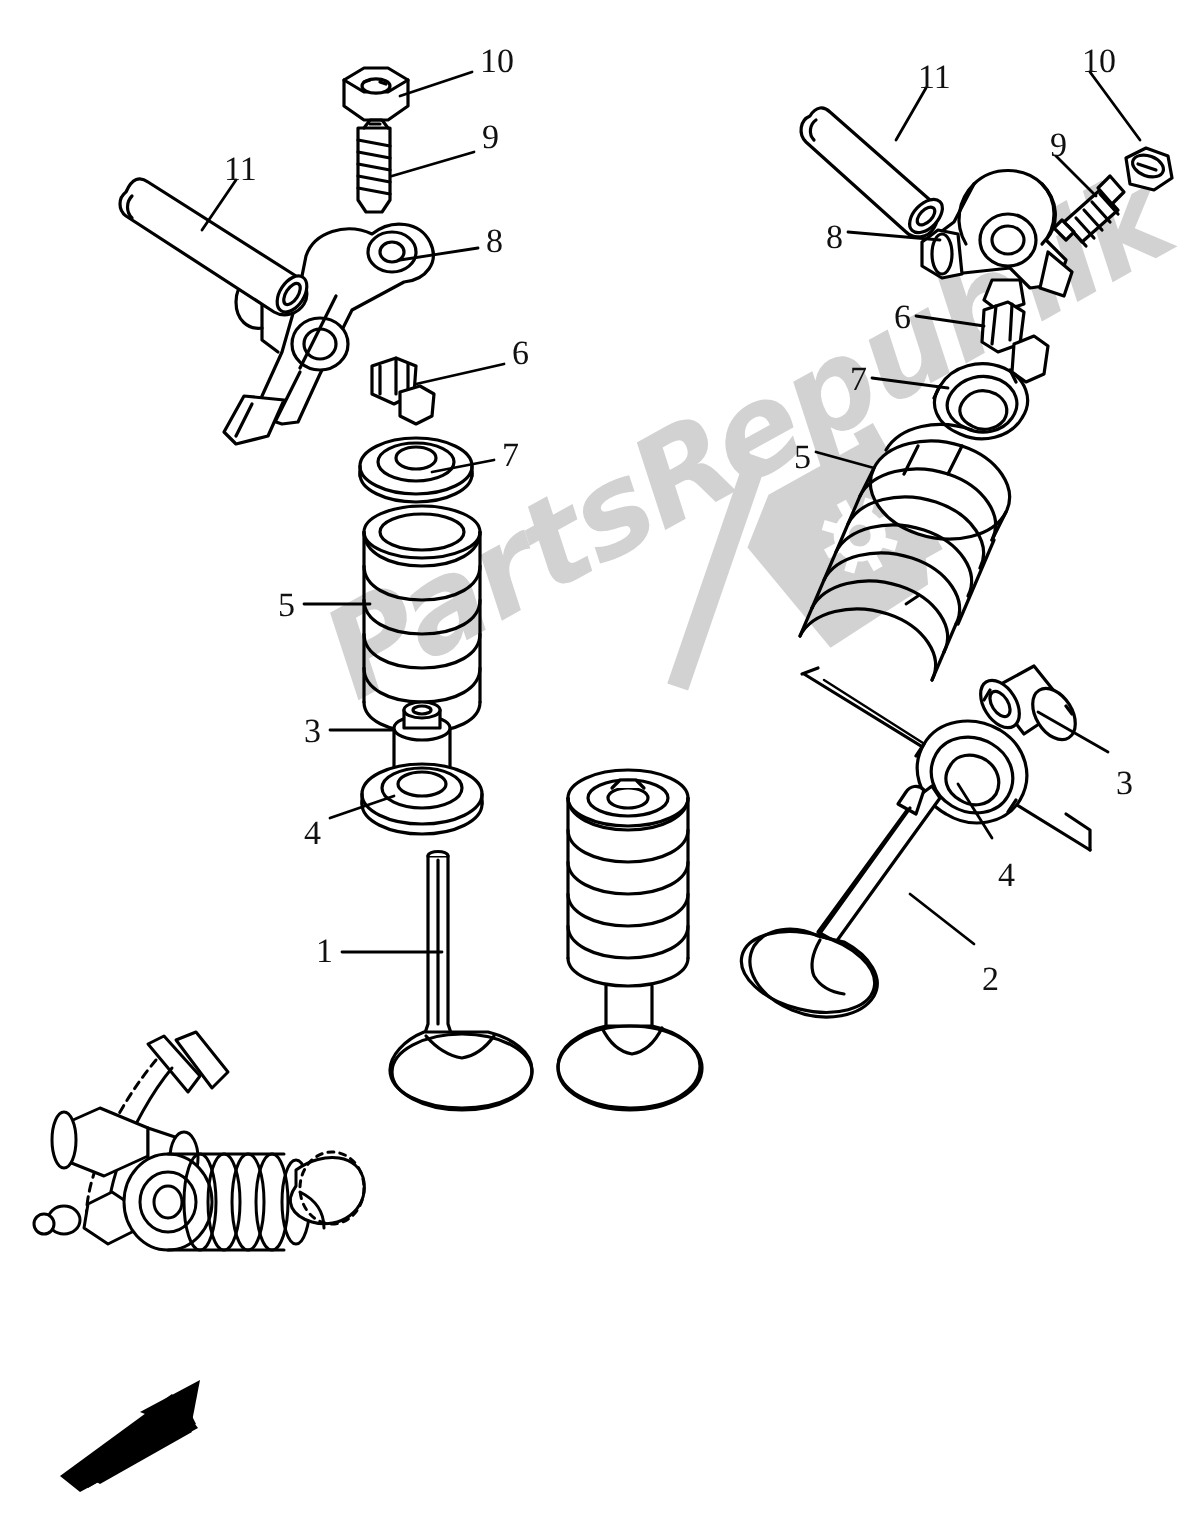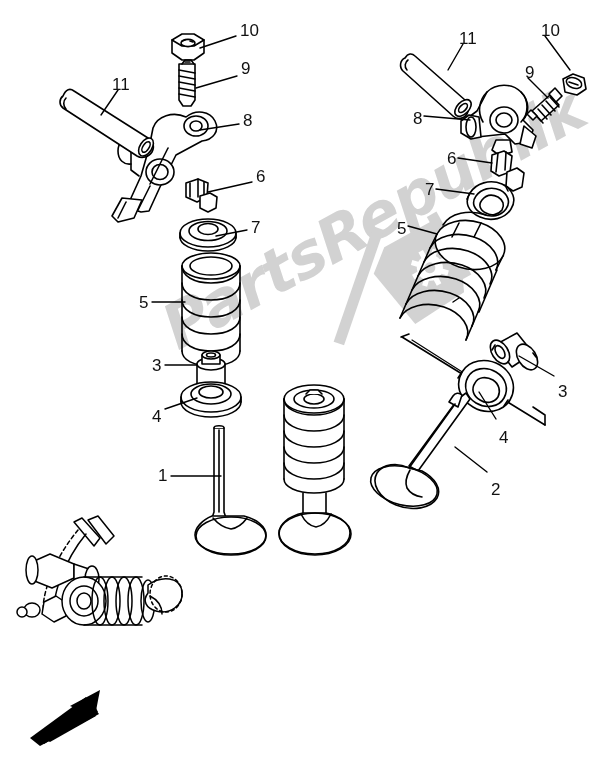--- a/index.html
+++ b/index.html
@@ -10,21 +10,21 @@
   .wm-text{
     left:150px;top:300px;
     font-family:"DejaVu Sans",sans-serif;
     font-weight:bold;font-style:italic;
     font-size:62px;color:#d2d2d2;
     transform:rotate(-29deg);
     transform-origin:0 0;
     white-space:nowrap;
     letter-spacing:-1px;
   }
-  .callout{position:absolute;font-family:Liberation Sans, sans-serif;font-size:17px;color:#111;line-height:1;}
+  .callout{position:absolute;font-family:Liberation Serif, serif;font-size:17px;color:#111;line-height:1;}
   .lbl{position:absolute;}
 </style>
 </head>
 <body>
 
 <div id="stage">
 
   <div class="wm wm-text">PartsRepublik</div>
   <svg class="layer" viewBox="0 0 600 760">
     <g transform="translate(365,258) rotate(-29)" fill="#d2d2d2">

